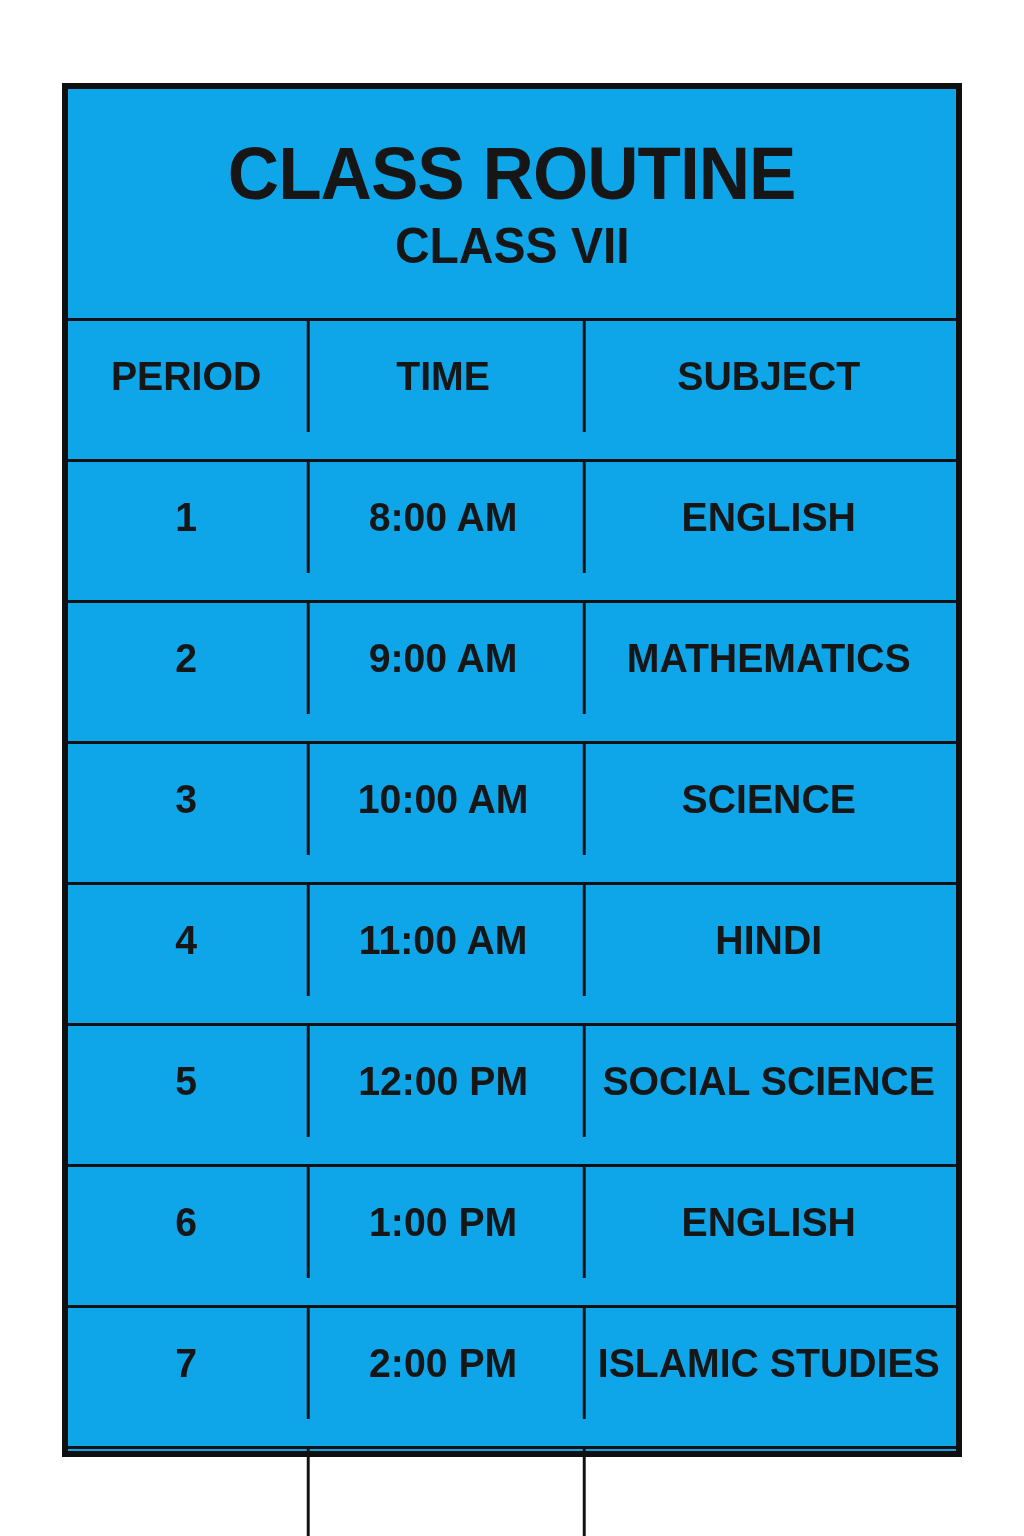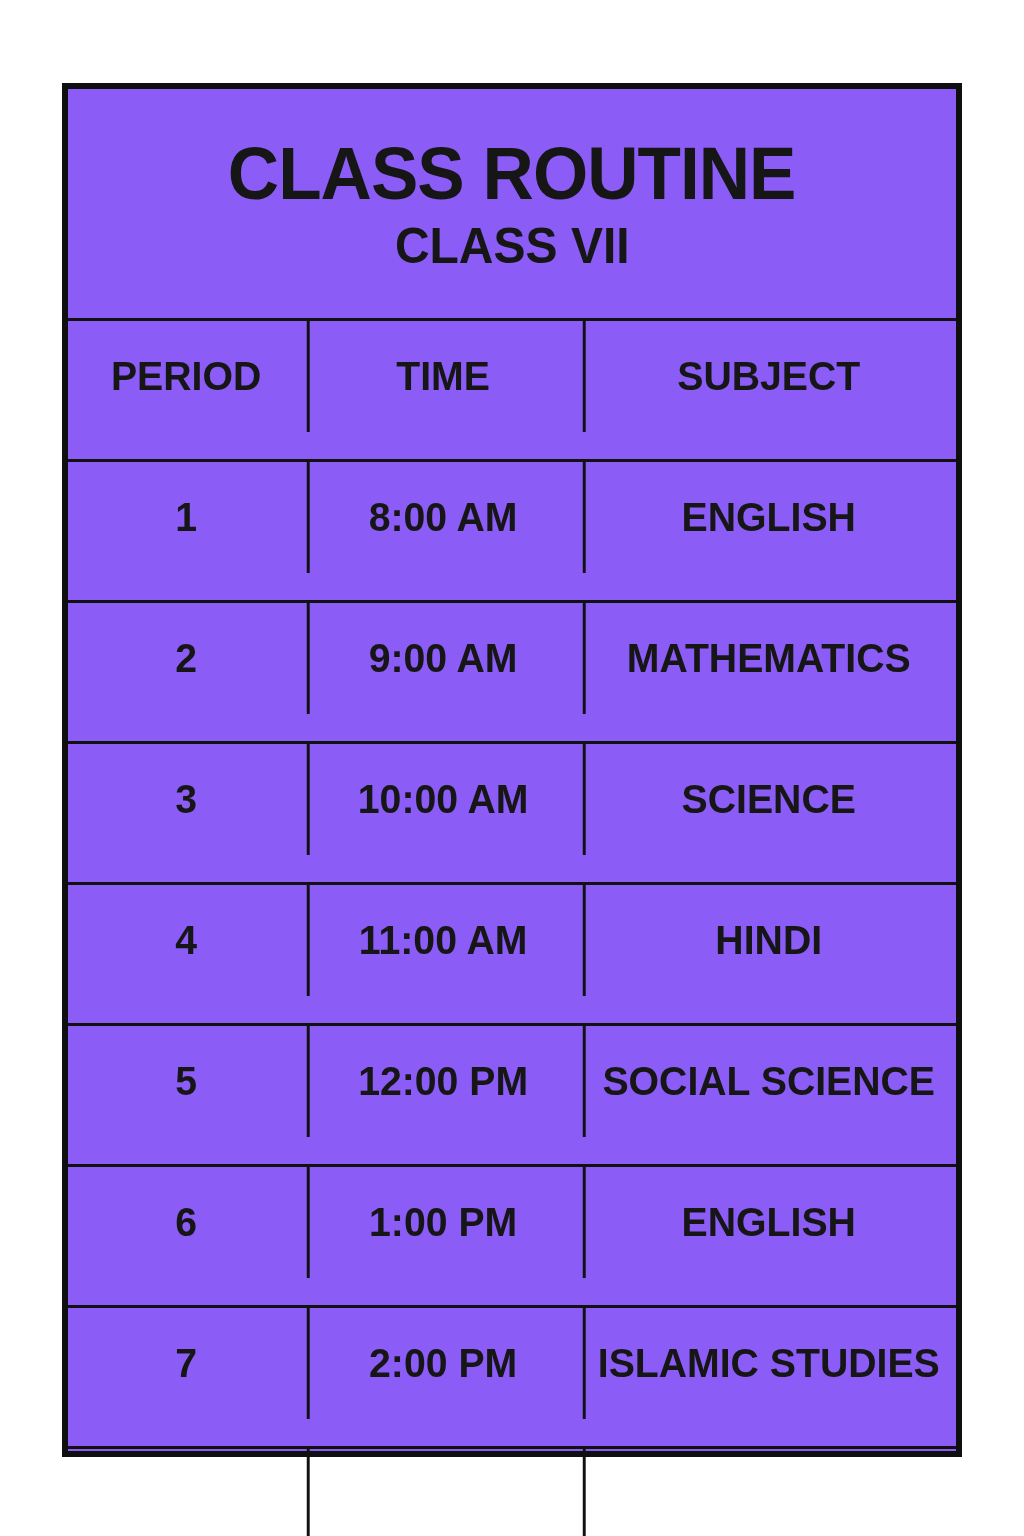--- a/index.html
+++ b/index.html
@@ -16,21 +16,21 @@
     overflow: hidden;
   }
   .routine-card {
     position: absolute;
     left: 62px;
     top: 83px;
     width: 900px;
     height: 1374px;
     box-sizing: border-box;
     border: 6px solid #0f0f0f;
-    background: #8b5cf6;
+    background: #0ea5e9;
     display: flex;
     flex-direction: column;
   }
   .title-section {
     height: 229px;
     flex: 0 0 229px;
     display: flex;
     flex-direction: column;
     align-items: center;
     justify-content: center;

